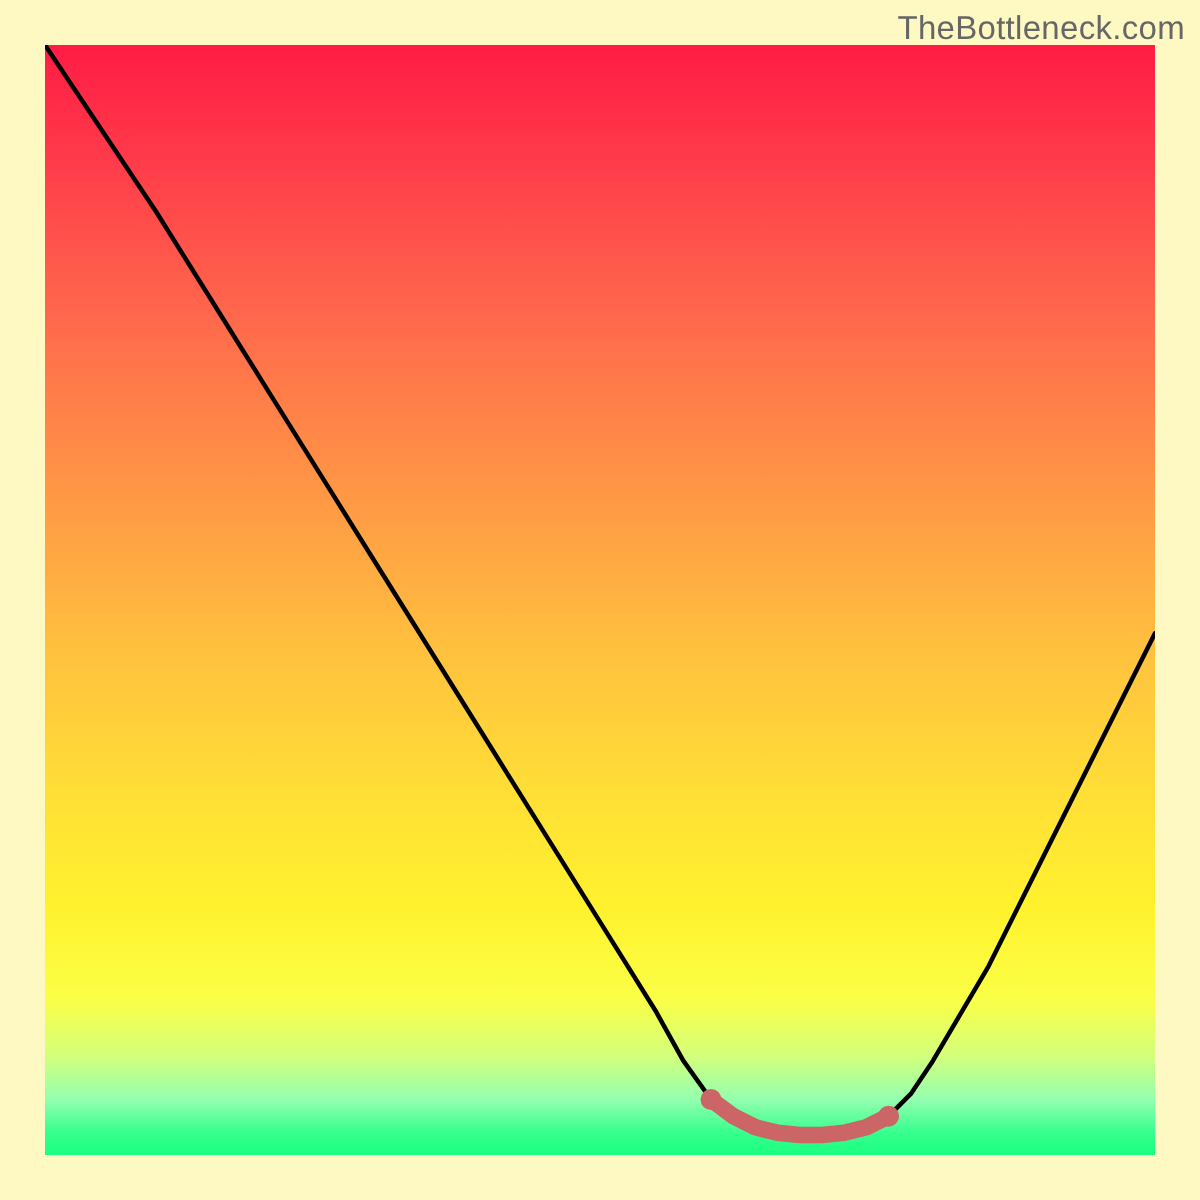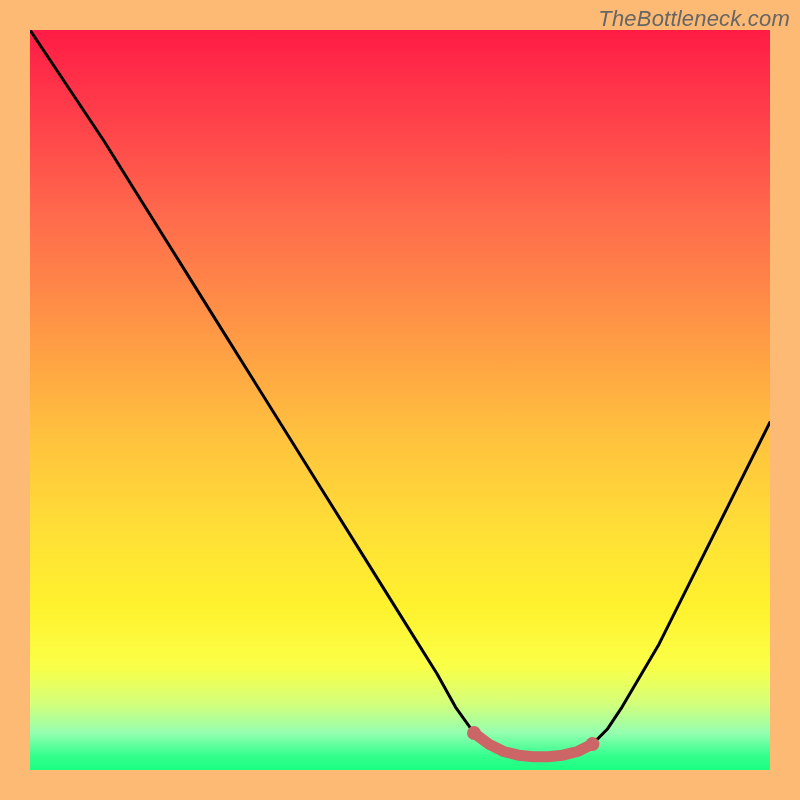--- a/index.html
+++ b/index.html
@@ -8,22 +8,21 @@
     width: 800px;
     height: 800px;
     background: #000;
     overflow: hidden;
     font-family: Arial, Helvetica, sans-serif;
   }
   .outer {
     position: relative;
     width: 800px;
     height: 800px;
-    background: #fdba74;
-    font-style: italic;
+    background: #fef9c3;
   }
   .watermark {
     position: absolute;
     top: 6px;
     right: 10px;
     color: #666;
     font-size: 22px;
     font-weight: 500;
     letter-spacing: 0.2px;
     z-index: 10;

